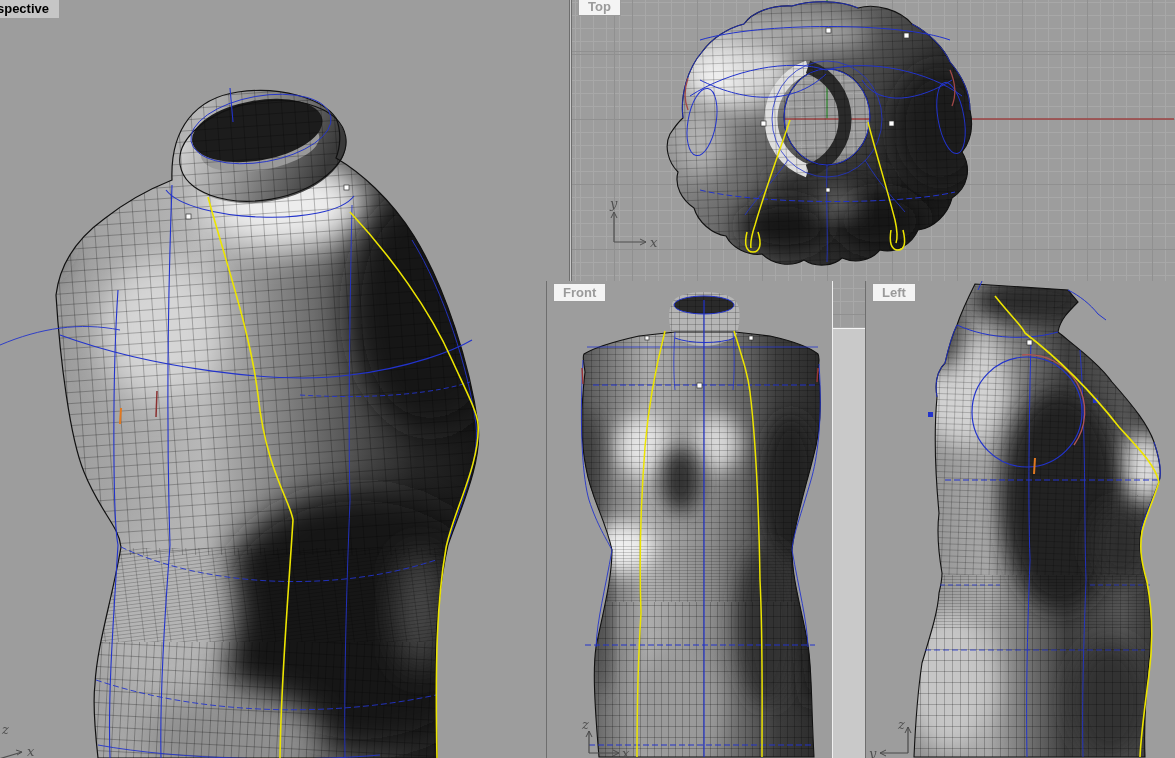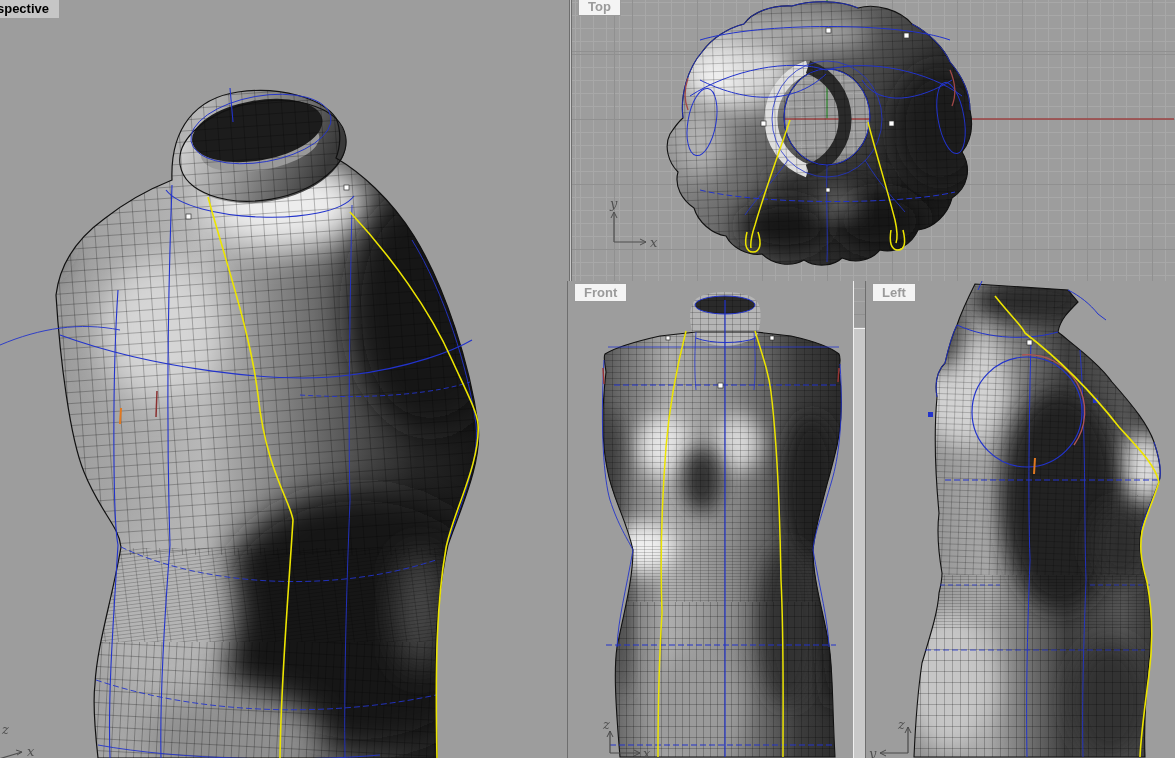--- a/index.html
+++ b/index.html
@@ -7,21 +7,21 @@
   .vp{position:absolute;background:#9d9d9d;overflow:hidden;box-sizing:border-box;}
   #vp-perspective{left:0;top:0;width:570px;height:758px;border-right:1px solid #6e6e6e;}
   #vp-top{left:571px;top:0;width:604px;height:329px;border-left:1px solid #6e6e6e;border-bottom:1px solid #f5f5f5;
     background-color:#9d9d9d;
     background-image:
       repeating-linear-gradient(to right, #909090 0 1px, transparent 1px 65px),
       repeating-linear-gradient(to bottom, #909090 0 1px, transparent 1px 65px),
       repeating-linear-gradient(to right, #a8a8a8 0 1px, transparent 1px 13px),
       repeating-linear-gradient(to bottom, #a8a8a8 0 1px, transparent 1px 13px);
     background-position:60px 0, 0 54px, 8px 0, 0 2px;}
-  #vp-front{left:567px;top:281px;width:287px;height:477px;border-left:1px solid #6e6e6e;border-right:1px solid #f0f0f0;}
+  #vp-front{left:546px;top:281px;width:287px;height:477px;border-left:1px solid #6e6e6e;border-right:1px solid #f0f0f0;}
   #vp-left{left:865px;top:281px;width:354px;height:477px;border-left:1px solid #6e6e6e;}
   .vp svg{position:absolute;left:0;top:0;}
   .vplabel{position:absolute;z-index:5;font-size:13px;font-weight:bold;line-height:15px;padding:1px 9px;
     background:#f4f4f4;color:#9a9a9a;border:1px solid #9b9b9b;white-space:nowrap;}
   .vplabel.active{background:#c6c6c6;color:#000;border-color:#c6c6c6;}
   #vp-perspective .vplabel{left:-34px;top:-1px;}
   #vp-top .vplabel{left:6px;top:-3px;}
   #vp-front .vplabel{left:6px;top:2px;}
   #vp-left .vplabel{left:6px;top:2px;}
   .axis-letter{font-family:"DejaVu Serif",serif;font-style:italic;font-size:13px;fill:#4f4f4f;}

